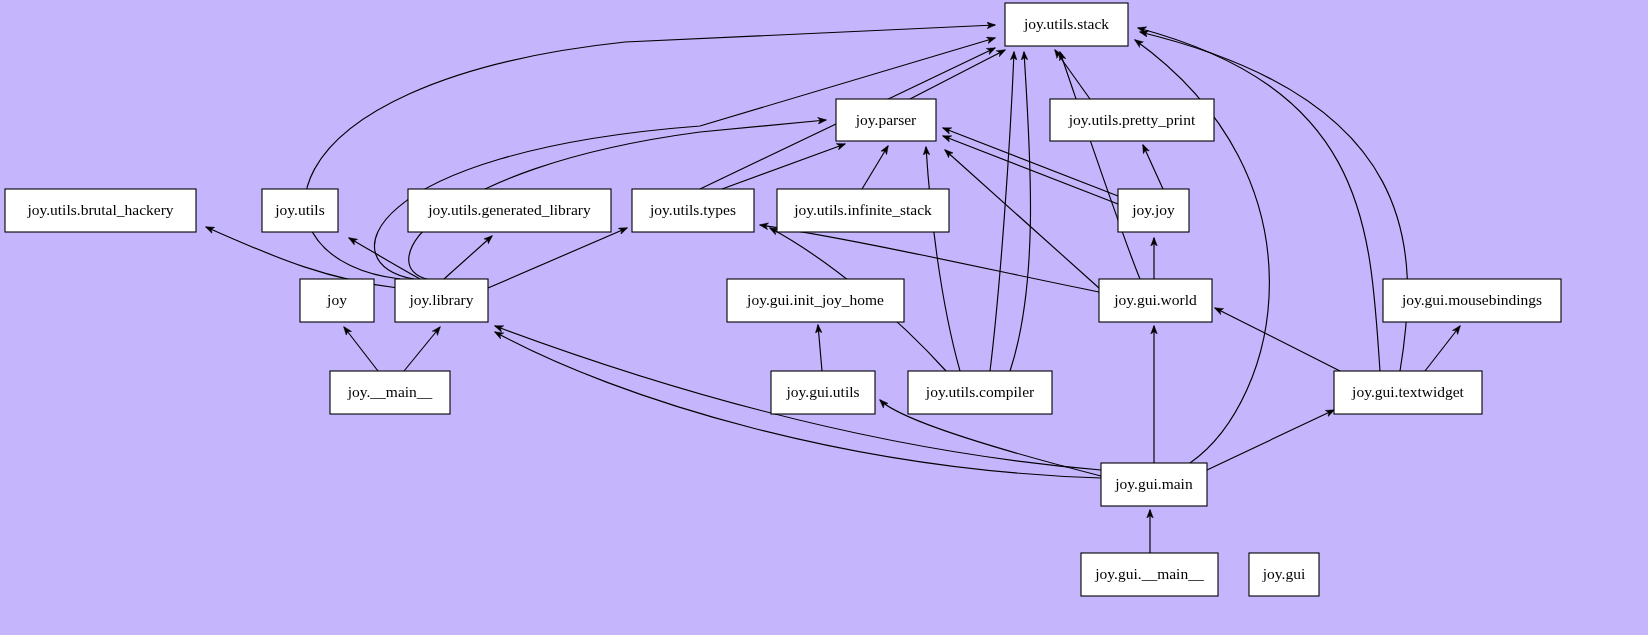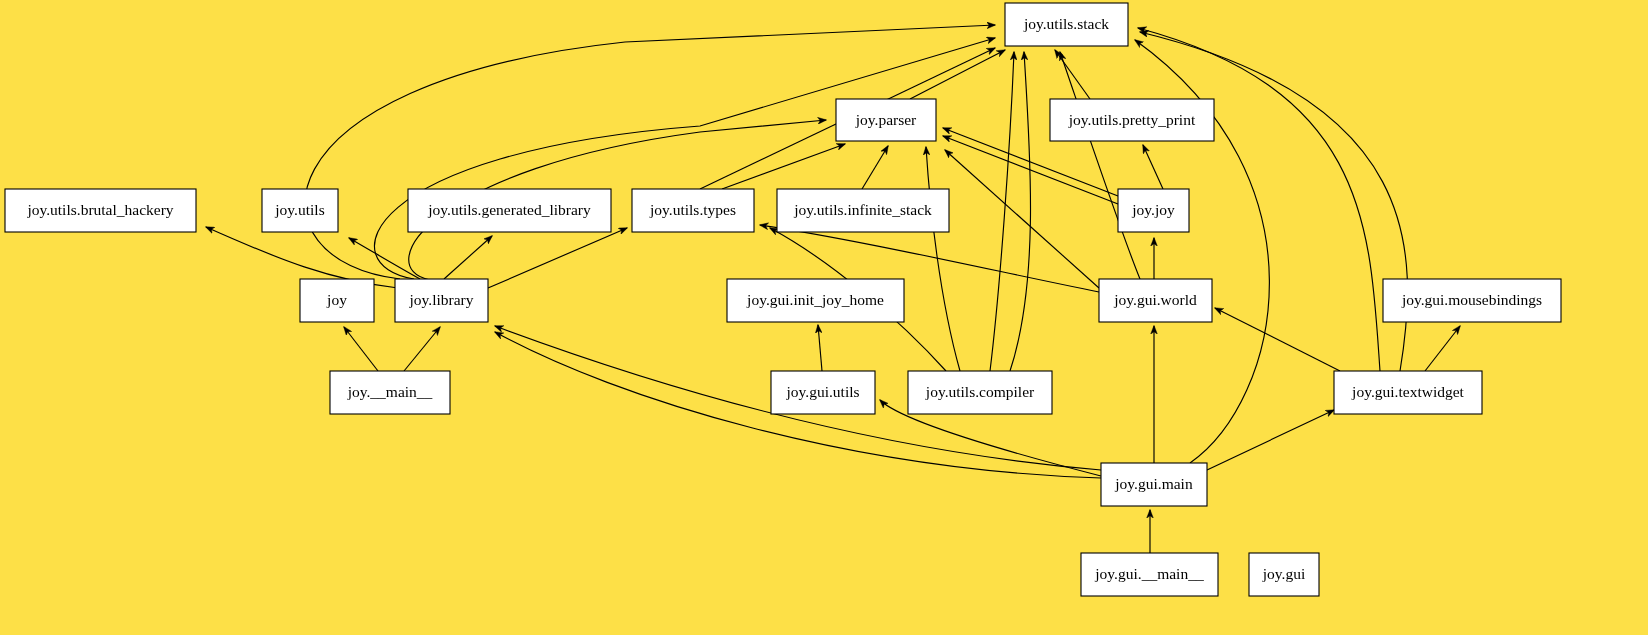--- a/index.html
+++ b/index.html
@@ -4,21 +4,21 @@
 <style>
   html, body {
     margin: 0;
     padding: 0;
     background: #ffffff;
   }
   #graph-root {
     position: relative;
     width: 1648px;
     height: 635px;
-    background: #fde047;
+    background: #c4b5fd;
     font-family: "Liberation Serif", "DejaVu Serif", serif;
     overflow: hidden;
   }
   svg#graph-svg {
     display: block;
     width: 1648px;
     height: 635px;
   }
   .node-box {
     fill: #ffffff;

